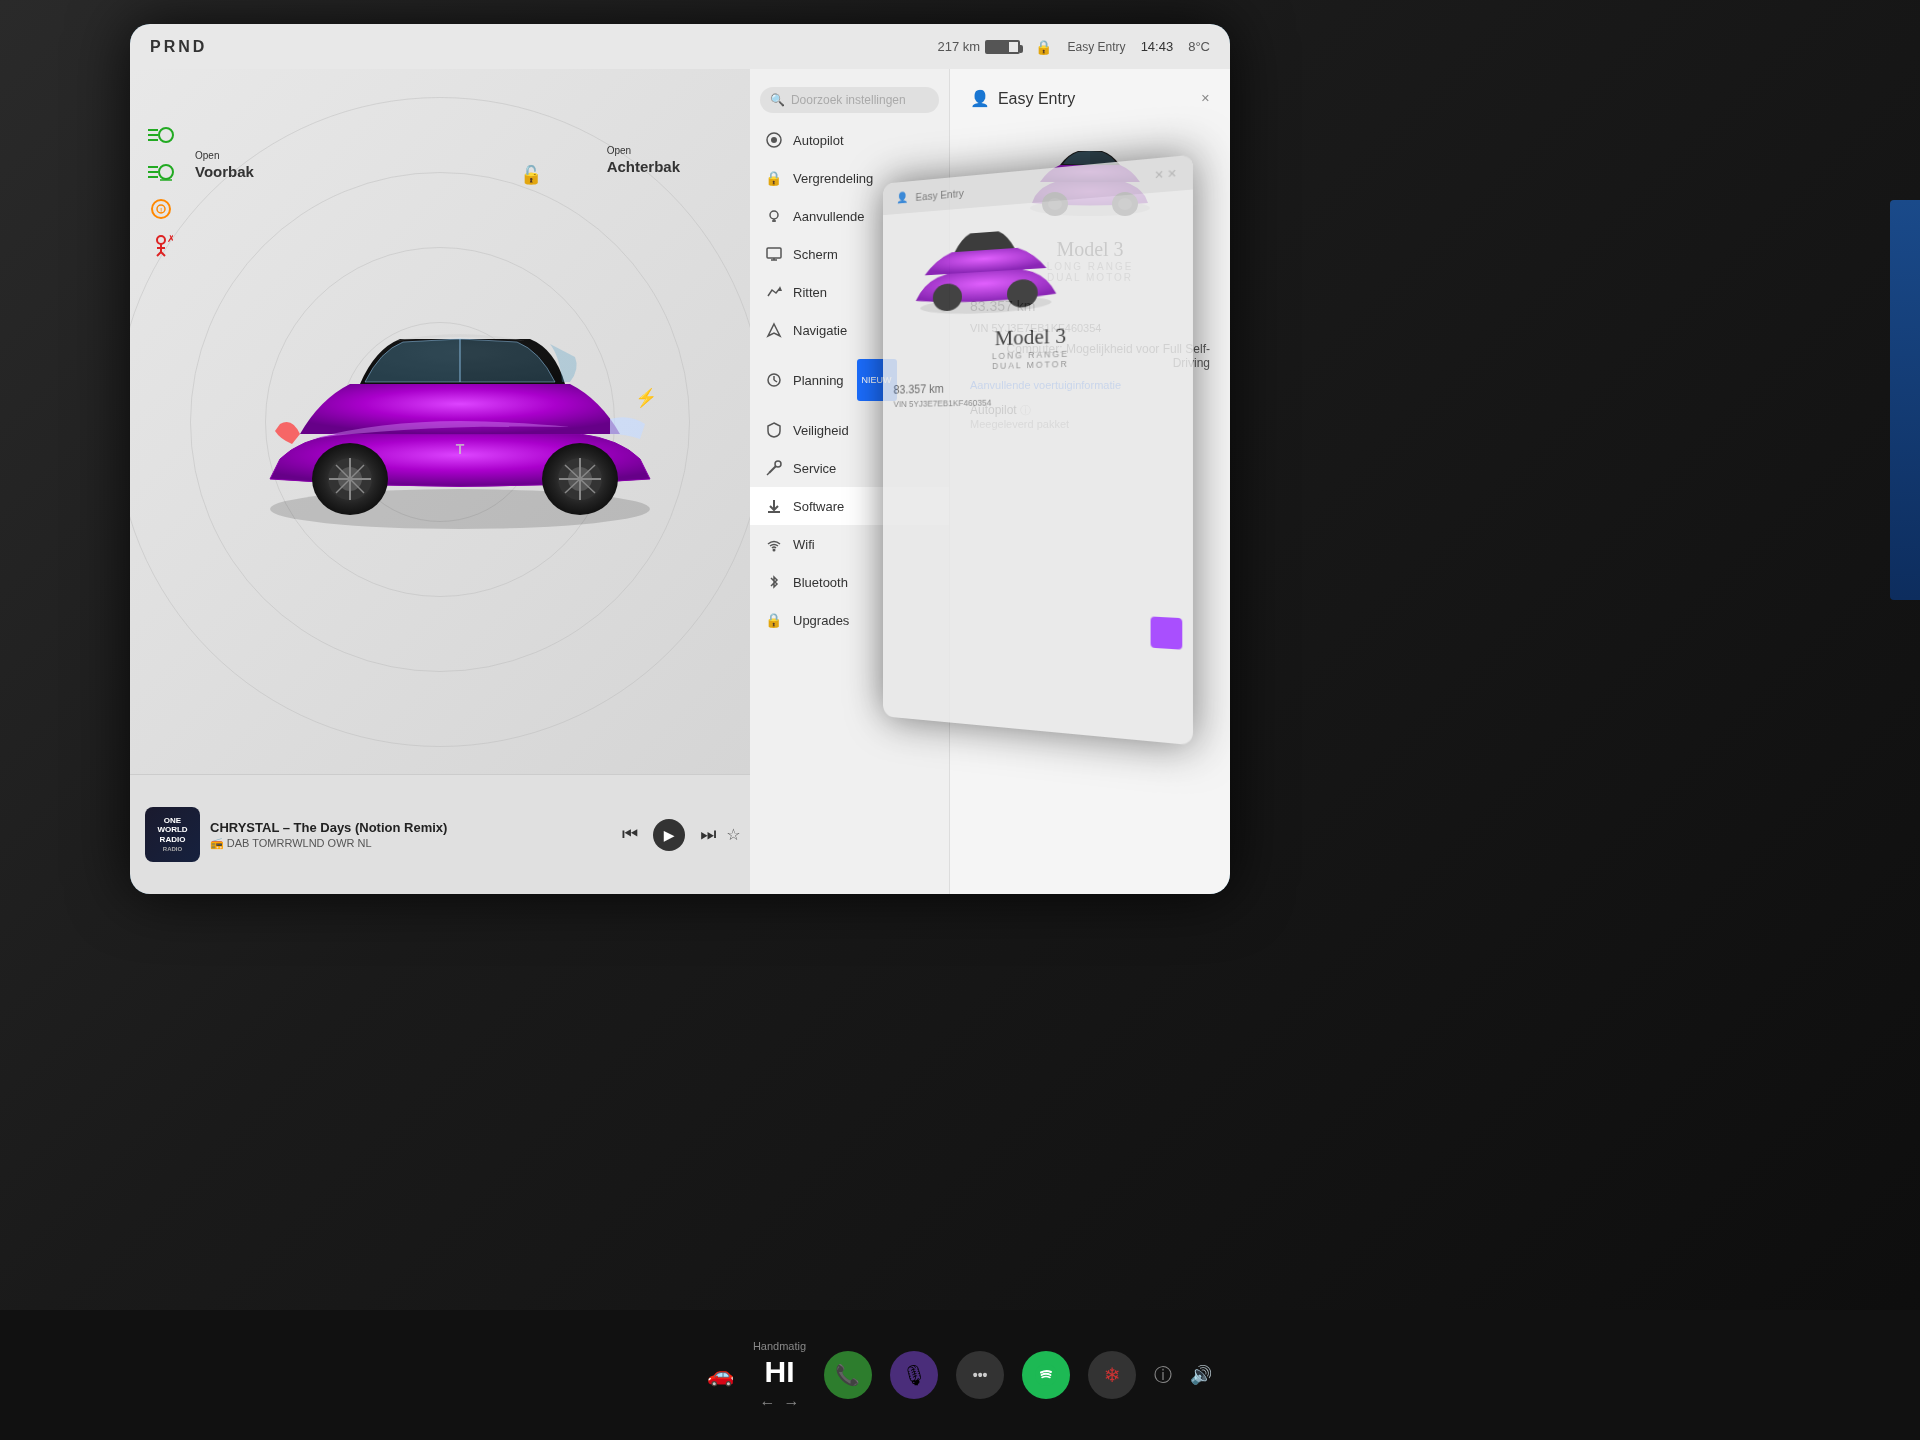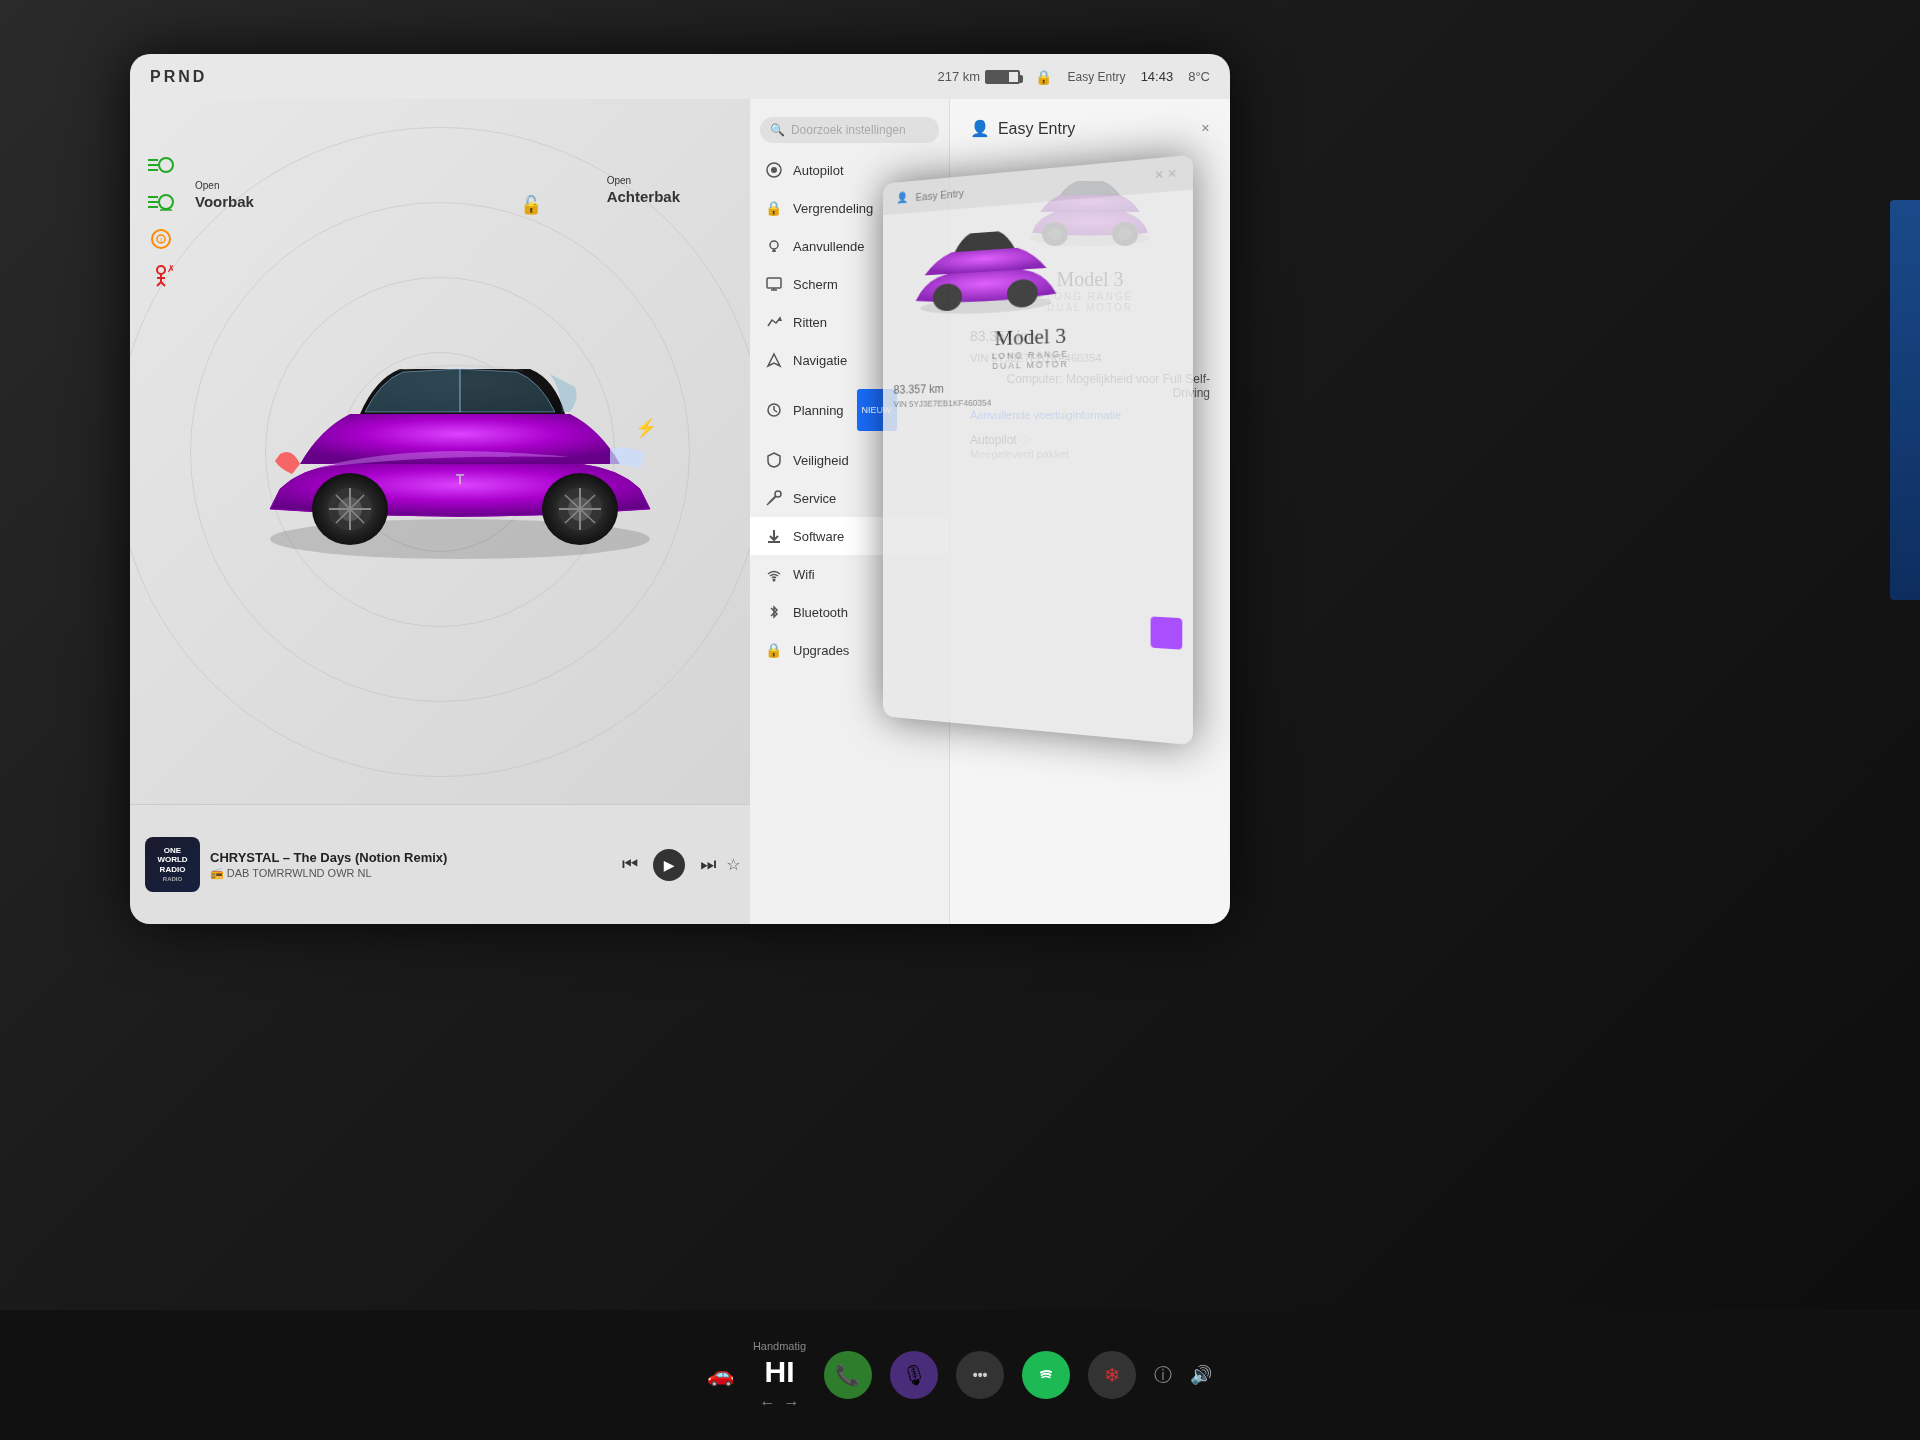--- a/index.html
+++ b/index.html
@@ -16,21 +16,21 @@
     .car-interior-bg {
       position: absolute;
       width: 100%;
       height: 100%;
       background: linear-gradient(135deg, #2a2a2a 0%, #1a1a1a 40%, #0d0d0d 100%);
     }
 
     
     .tesla-screen {
       position: absolute;
-      top: 54px;
+      top: 24px;
       left: 130px;
       width: 1100px;
       height: 870px;
       background: #0c4a6e;
       border-radius: 20px;
       overflow: hidden;
       box-shadow: 0 0 60px rgba(0,0,0,0.8);
     }
 
     

